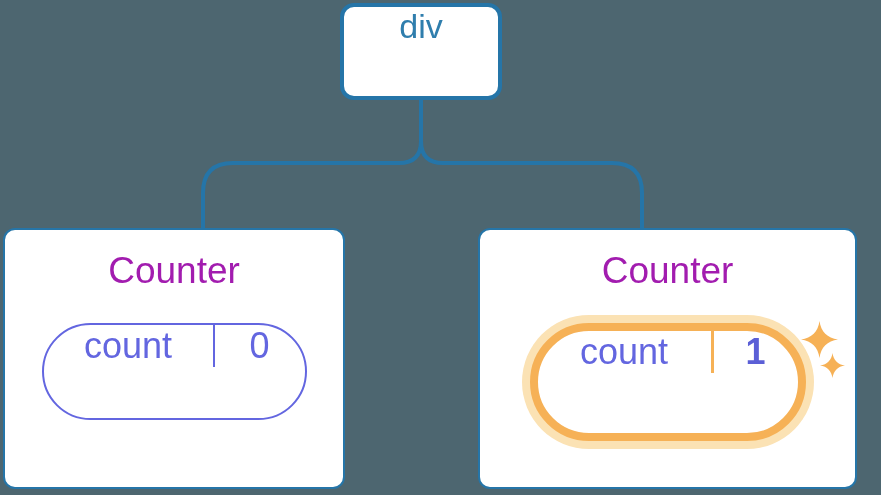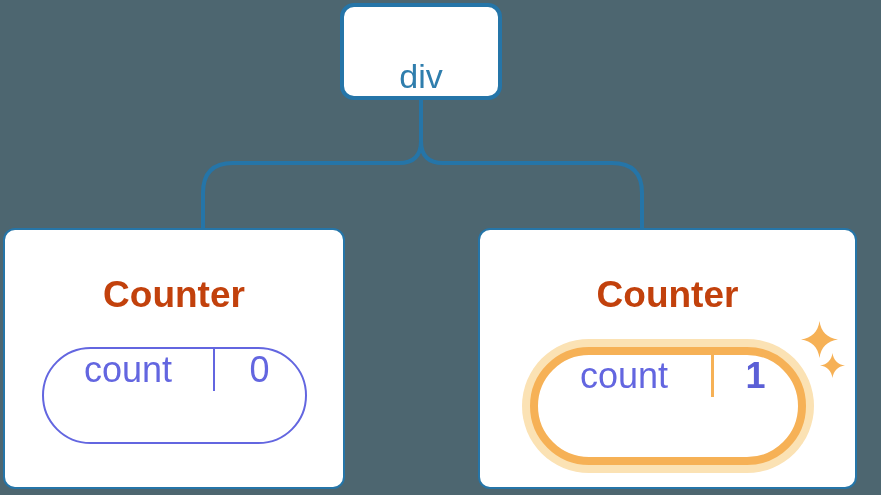--- a/index.html
+++ b/index.html
@@ -26,46 +26,46 @@
     position: absolute;
     left: 340px;
     top: 3px;
     width: 162px;
     height: 97px;
     box-sizing: border-box;
     background: #ffffff;
     border: 4px solid #2575a8;
     border-radius: 14px;
     display: flex;
-    align-items: flex-end;
+    align-items: flex-start;
     justify-content: center;
     font-size: 34px;
     font-weight: 500;
     color: #2f7ead;
   }
   .card {
     position: absolute;
     top: 228px;
     height: 261px;
     box-sizing: border-box;
     background: #ffffff;
     border: 2px solid #2575a8;
     border-radius: 12px;
     display: flex;
     flex-direction: column;
     align-items: center;
   }
   .card-left  { left: 3px;   width: 342px; }
   .card-right { left: 478px; width: 379px; }
   .card-title {
-    margin-top: 46px;
+    margin-top: 22px;
     font-size: 37px;
-    font-weight: 700;
+    font-weight: 400;
     line-height: 1;
-    color: #c2410c;
+    color: #a21caf;
   }
   .pill {
     display: flex;
     align-items: flex-start;
     box-sizing: border-box;
     border-radius: 999px;
     background: #ffffff;
     overflow: hidden;
   }
   .pill-default {

